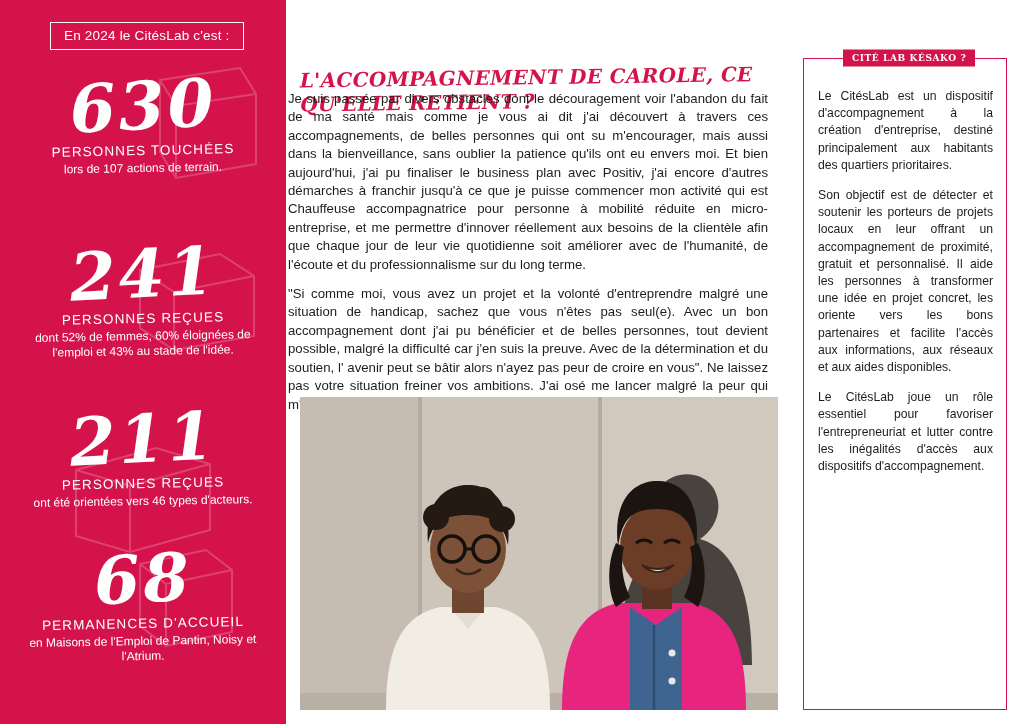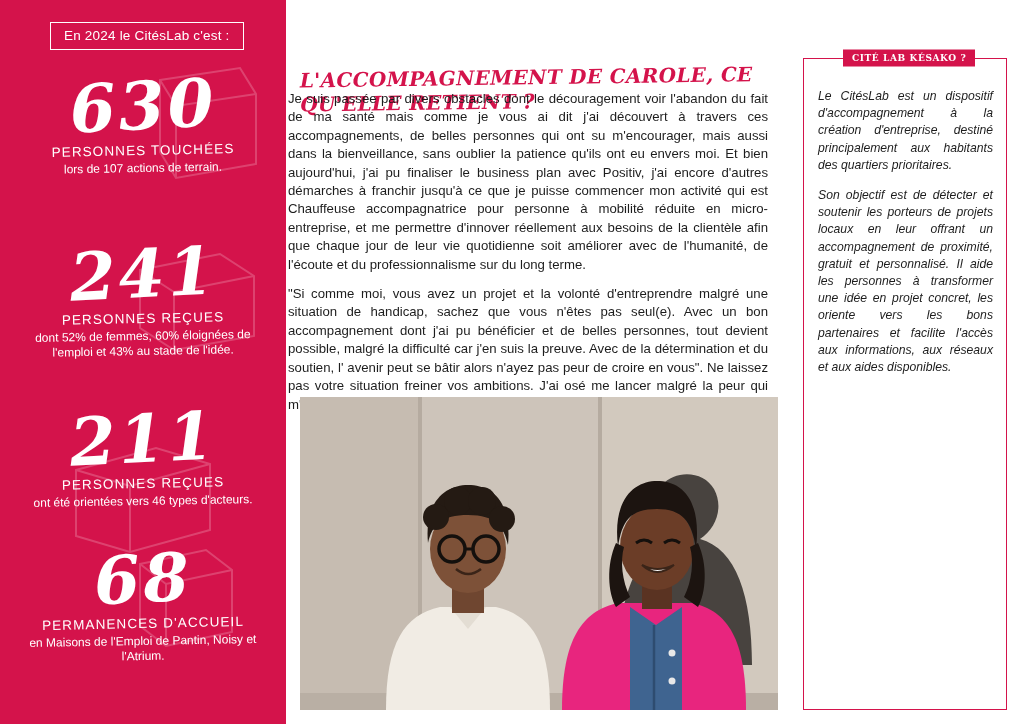--- a/index.html
+++ b/index.html
@@ -151,21 +151,20 @@
   }
   .sidebox-body {
     position: absolute;
     left: 532px;
     top: 88px;
     width: 175px;
     font-size: 12.2px;
     line-height: 17.2px;
     color: #1d1d1d;
     text-align: justify;
-    font-style: italic;
   }
   .sidebox-body p { margin: 0 0 13px 0; }
 </style>
 </head>
 <body>
 
 <div class="sidebar">
 
   <svg class="sidebar-deco" style="left:130px; top:60px;" width="140" height="130" viewBox="0 0 140 130">
     <g fill="none" stroke="#f3b0c4" stroke-width="2">
@@ -294,15 +293,16 @@
         <path d="M342 168 Q357 182 374 168 Q357 176 342 168 Z" fill="#ffffff" stroke="#3a2418" stroke-width="2"></path>
       </g>
     </svg>
   </div>
 
   <div class="sidebox"></div>
   <div class="sidebox-title">CITÉ LAB KÉSAKO ?</div>
   <div class="sidebox-body">
     <p>Le CitésLab est un dispositif d'accompagnement à la création d'entreprise, destiné principalement aux habitants des quartiers prioritaires.</p>
     <p>Son objectif est de détecter et soutenir les porteurs de projets locaux en leur offrant un accompagnement de proximité, gratuit et personnalisé. Il aide les personnes à transformer une idée en projet concret, les oriente vers les bons partenaires et facilite l'accès aux informations, aux réseaux et aux aides disponibles.</p>
+    <p>Le CitésLab joue un rôle essentiel pour favoriser l'entrepreneuriat et lutter contre les inégalités d'accès aux dispositifs d'accompagnement.</p>
   </div>
 
 </div>
 
 </body></html>

